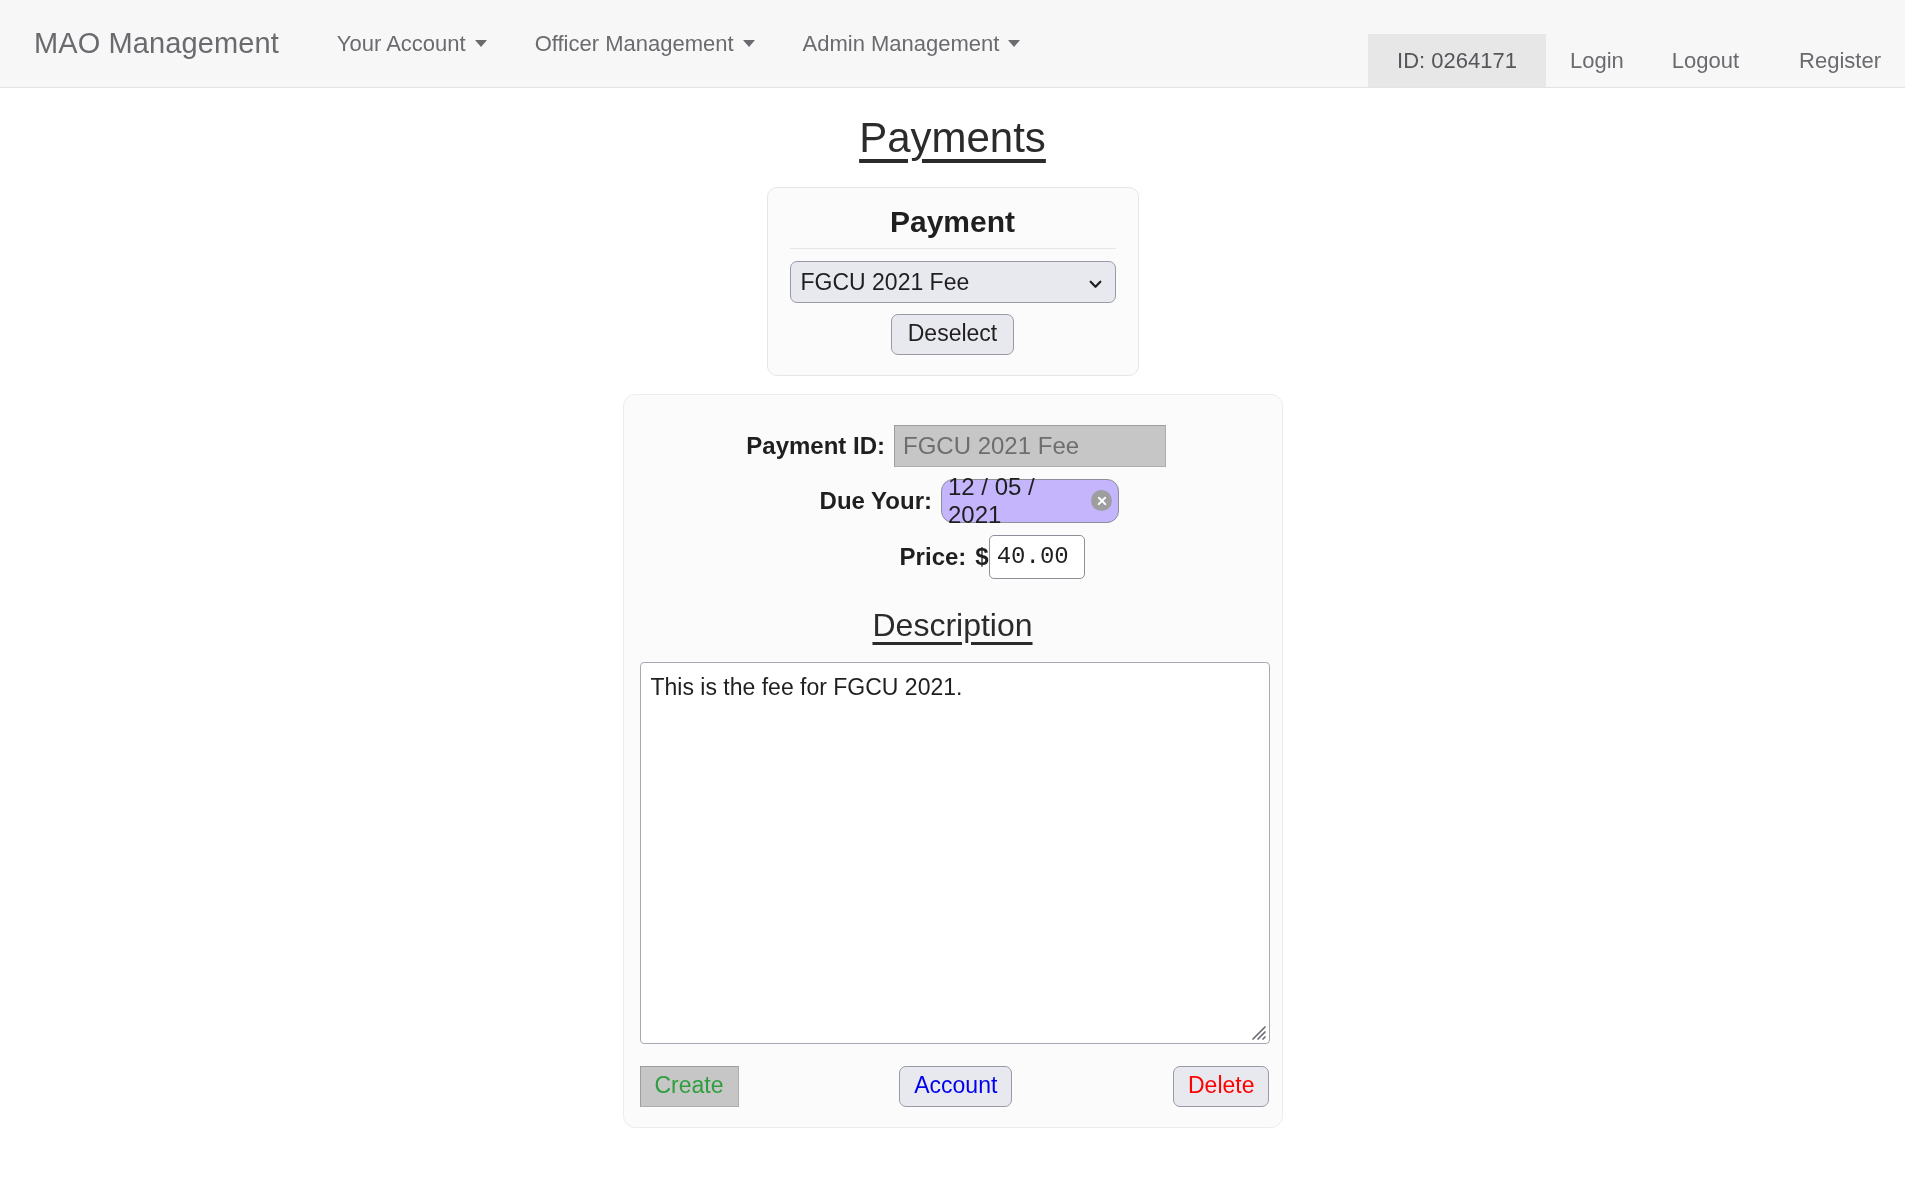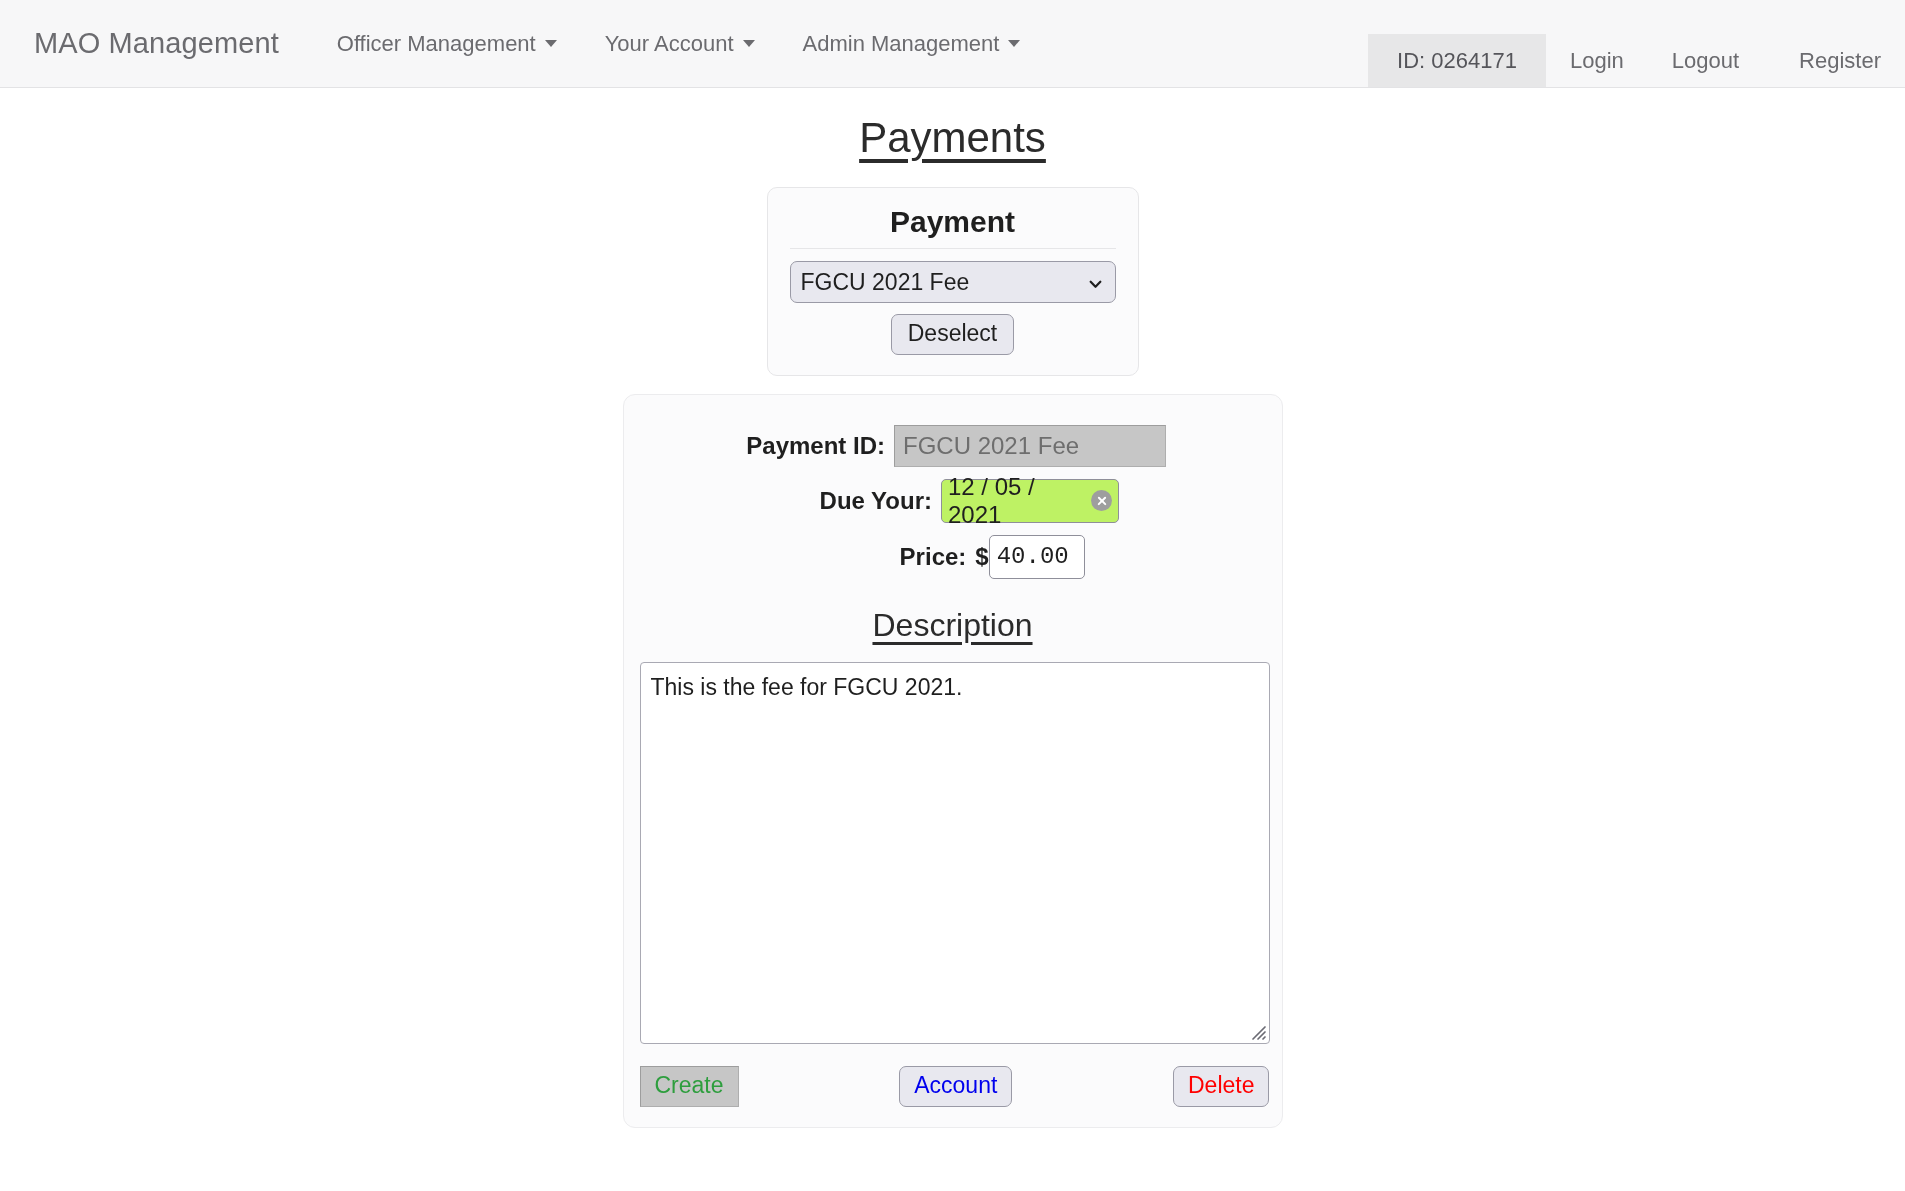--- a/index.html
+++ b/index.html
@@ -193,23 +193,23 @@
     border-top-color: #9d9d9d;
     border-left-color: #9d9d9d;
     border-radius: 0;
     padding: 0 8px;
     outline: none;
   }
 
   .date-input {
     width: 178px;
     height: 44px;
-    background: #bef264;
+    background: #c4b5fd;
     border: 1px solid #8f8f9a;
-    border-radius: 5px;
+    border-radius: 12px;
     display: flex;
     align-items: center;
     justify-content: center;
     font-size: 24px;
     color: #1f1f1f;
     gap: 20px;
     padding: 0 6px;
     cursor: text;
   }
   .date-clear {
@@ -314,25 +314,25 @@
   button.btn-delete { color: #ff0000; }
 </style>
 </head>
 <body>
 
 <div class="navbar">
   <div class="nav-brand">MAO Management</div>
 
   <div class="nav-left">
     <div class="nav-item">
+      <span>Your Account</span>
+      <span class="caret"></span>
+    </div>
+    <div class="nav-item">
       <span>Officer Management</span>
-      <span class="caret"></span>
-    </div>
-    <div class="nav-item">
-      <span>Your Account</span>
       <span class="caret"></span>
     </div>
     <div class="nav-item">
       <span>Admin Management</span>
       <span class="caret"></span>
     </div>
   </div>
 
   <div class="nav-spacer"></div>
 

